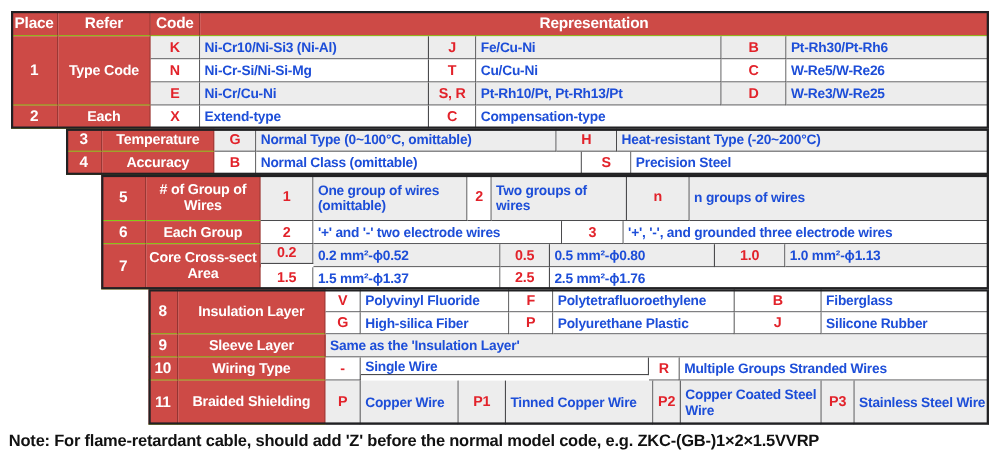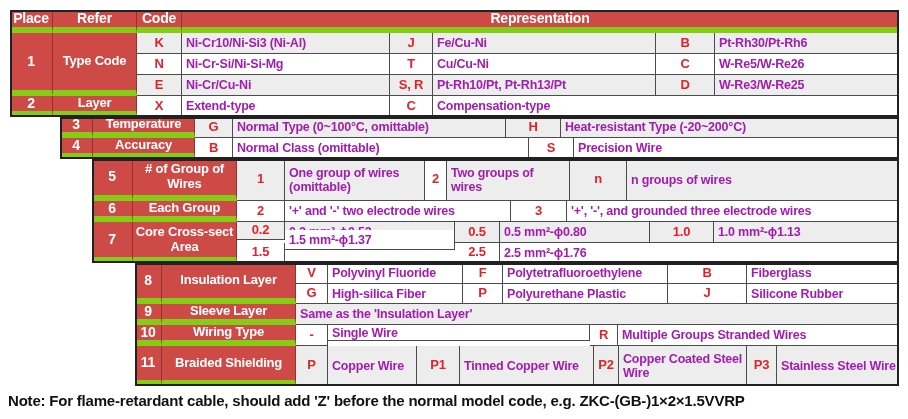--- a/index.html
+++ b/index.html
@@ -10,33 +10,33 @@
   }
   .cell{
     position:absolute;box-sizing:border-box;display:flex;align-items:center;
     border-right:1px solid #4b4b4d;border-bottom:1px solid #4b4b4d;
     line-height:1.12;white-space:normal;overflow:hidden;
   }
   
   .hd,.num,.lbl{
     background:#cd4a46;color:#ffffff;font-weight:700;
     justify-content:center;text-align:center;
-    border-right:1px solid #8e3431;border-bottom:6px solid #84cc16;
+    border-right:1px solid #8e3431;border-bottom:1px solid #84cc16;
   }
   .hd{font-size:14px;}
   .num{font-size:14px;}
   .lbl{font-size:13px;padding:0 2px;}
   
   .code{
     color:#e2222a;font-weight:700;font-size:13px;
     justify-content:center;text-align:center;
   }
   
   .rep{
-    color:#a21caf;font-weight:700;font-size:12.5px;
+    color:#1d4ed8;font-weight:700;font-size:12.5px;
     justify-content:flex-start;text-align:left;padding-left:4px;padding-right:2px;
   }
   .g{background:#ededed;}
   .w{background:#ffffff;}
   .band{
     position:absolute;box-sizing:border-box;border:2px solid #212123;
     pointer-events:none;z-index:5;background:transparent;
   }
   .footnote{
     position:absolute;left:8px;top:392px;width:894px;
@@ -66,37 +66,37 @@
     <div class="cell rep w" style="left: 433px; top: 54px; width: 223px; height: 21px;">Cu/Cu-Ni</div>
     <div class="cell code w" style="left: 656px; top: 54px; width: 59px; height: 21px;">C</div>
     <div class="cell rep w" style="left: 715px; top: 54px; width: 184px; height: 21px;">W-Re5/W-Re26</div>
     <div class="cell code g" style="left: 137px; top: 75px; width: 45px; height: 21px;">E</div>
     <div class="cell rep g" style="left: 182px; top: 75px; width: 208px; height: 21px;">Ni-Cr/Cu-Ni</div>
     <div class="cell code g" style="left: 390px; top: 75px; width: 43px; height: 21px;">S, R</div>
     <div class="cell rep g" style="left: 433px; top: 75px; width: 223px; height: 21px;">Pt-Rh10/Pt, Pt-Rh13/Pt</div>
     <div class="cell code g" style="left: 656px; top: 75px; width: 59px; height: 21px;">D</div>
     <div class="cell rep g" style="left: 715px; top: 75px; width: 184px; height: 21px;">W-Re3/W-Re25</div>
     <div class="cell num" style="left: 10px; top: 96px; width: 43px; height: 21px;">2</div>
-    <div class="cell lbl" style="left: 53px; top: 96px; width: 84px; height: 21px;">Layer</div>
+    <div class="cell lbl" style="left: 53px; top: 96px; width: 84px; height: 21px;">Each</div>
     <div class="cell code w" style="left: 137px; top: 96px; width: 45px; height: 21px;">X</div>
     <div class="cell rep w" style="left: 182px; top: 96px; width: 208px; height: 21px;">Extend-type</div>
     <div class="cell code w" style="left: 390px; top: 96px; width: 43px; height: 21px;">C</div>
     <div class="cell rep w" style="left: 433px; top: 96px; width: 466px; height: 21px;">Compensation-type</div>
     <div class="cell num" style="left: 60px; top: 117px; width: 33px; height: 21px;">3</div>
     <div class="cell lbl" style="left: 93px; top: 117px; width: 102px; height: 21px;">Temperature</div>
     <div class="cell code g" style="left: 195px; top: 117px; width: 38px; height: 21px;">G</div>
     <div class="cell rep g" style="left: 233px; top: 117px; width: 273px; height: 21px;">Normal Type (0~100°C, omittable)</div>
     <div class="cell code g" style="left: 506px; top: 117px; width: 55px; height: 21px;">H</div>
     <div class="cell rep g" style="left: 561px; top: 117px; width: 338px; height: 21px;">Heat-resistant Type (-20~200°C)</div>
     <div class="cell num" style="left: 60px; top: 138px; width: 33px; height: 21px;">4</div>
     <div class="cell lbl" style="left: 93px; top: 138px; width: 102px; height: 21px;">Accuracy</div>
     <div class="cell code w" style="left: 195px; top: 138px; width: 38px; height: 21px;">B</div>
     <div class="cell rep w" style="left: 233px; top: 138px; width: 296px; height: 21px;">Normal Class (omittable)</div>
     <div class="cell code w" style="left: 529px; top: 138px; width: 45px; height: 21px;">S</div>
-    <div class="cell rep w" style="left: 574px; top: 138px; width: 325px; height: 21px;">Precision Wire</div>
+    <div class="cell rep w" style="left: 574px; top: 138px; width: 325px; height: 21px;">Precision Steel</div>
     <div class="cell num" style="left: 92px; top: 159px; width: 41px; height: 42px;">5</div>
     <div class="cell lbl" style="left: 133px; top: 159px; width: 104px; height: 42px;"># of Group of Wires</div>
     <div class="cell code g" style="left: 237px; top: 159px; width: 48px; height: 42px;">1</div>
     <div class="cell rep g" style="left: 285px; top: 159px; width: 140px; height: 42px;">One group of wires (omittable)</div>
     <div class="cell code w" style="left: 425px; top: 159px; width: 22px; height: 42px;">2</div>
     <div class="cell rep g" style="left: 447px; top: 159px; width: 123px; height: 42px;">Two groups of wires</div>
     <div class="cell code g" style="left: 570px; top: 159px; width: 57px; height: 42px;">n</div>
     <div class="cell rep g" style="left: 627px; top: 159px; width: 272px; height: 42px;">n groups of wires</div>
     <div class="cell num" style="left: 92px; top: 201px; width: 41px; height: 21px;">6</div>
     <div class="cell lbl" style="left: 133px; top: 201px; width: 104px; height: 21px;">Each Group</div>
@@ -106,21 +106,21 @@
     <div class="cell rep w" style="left: 567px; top: 201px; width: 332px; height: 21px;">'+', '-', and grounded three electrode wires</div>
     <div class="cell num" style="left: 92px; top: 222px; width: 41px; height: 41px;">7</div>
     <div class="cell lbl" style="left: 133px; top: 222px; width: 104px; height: 41px;">Core Cross-sect Area</div>
     <div class="cell code g" style="left: 237px; top: 222px; width: 48px; height: 18px;">0.2</div>
     <div class="cell rep g" style="left: 285px; top: 222px; width: 170px; height: 21px;">0.2 mm²-ϕ0.52</div>
     <div class="cell code g" style="left: 455px; top: 222px; width: 45px; height: 21px;">0.5</div>
     <div class="cell rep g" style="left: 500px; top: 222px; width: 150px; height: 21px;">0.5 mm²-ϕ0.80</div>
     <div class="cell code g" style="left: 650px; top: 222px; width: 64px; height: 21px;">1.0</div>
     <div class="cell rep g" style="left: 714px; top: 222px; width: 185px; height: 21px;">1.0 mm²-ϕ1.13</div>
     <div class="cell code w" style="left: 237px; top: 243px; width: 48px; height: 20px;">1.5</div>
-    <div class="cell rep w" style="left: 285px; top: 230px; width: 170px; height: 20px;">1.5 mm²-ϕ1.37</div>
+    <div class="cell rep w" style="left: 285px; top: 243px; width: 170px; height: 20px;">1.5 mm²-ϕ1.37</div>
     <div class="cell code w" style="left: 455px; top: 243px; width: 45px; height: 20px;">2.5</div>
     <div class="cell rep w" style="left: 500px; top: 243px; width: 399px; height: 20px;">2.5 mm²-ϕ1.76</div>
     <div class="cell num" style="left: 135px; top: 263px; width: 27px; height: 41px;">8</div>
     <div class="cell lbl" style="left: 162px; top: 263px; width: 134px; height: 41px;">Insulation Layer</div>
     <div class="cell code w" style="left: 296px; top: 263px; width: 32px; height: 21px;">V</div>
     <div class="cell rep w" style="left: 328px; top: 263px; width: 135px; height: 21px;">Polyvinyl Fluoride</div>
     <div class="cell code w" style="left: 463px; top: 263px; width: 40px; height: 21px;">F</div>
     <div class="cell rep w" style="left: 503px; top: 263px; width: 165px; height: 21px;">Polytetrafluoroethylene</div>
     <div class="cell code w" style="left: 668px; top: 263px; width: 79px; height: 21px;">B</div>
     <div class="cell rep w" style="left: 747px; top: 263px; width: 152px; height: 21px;">Fiberglass</div>

